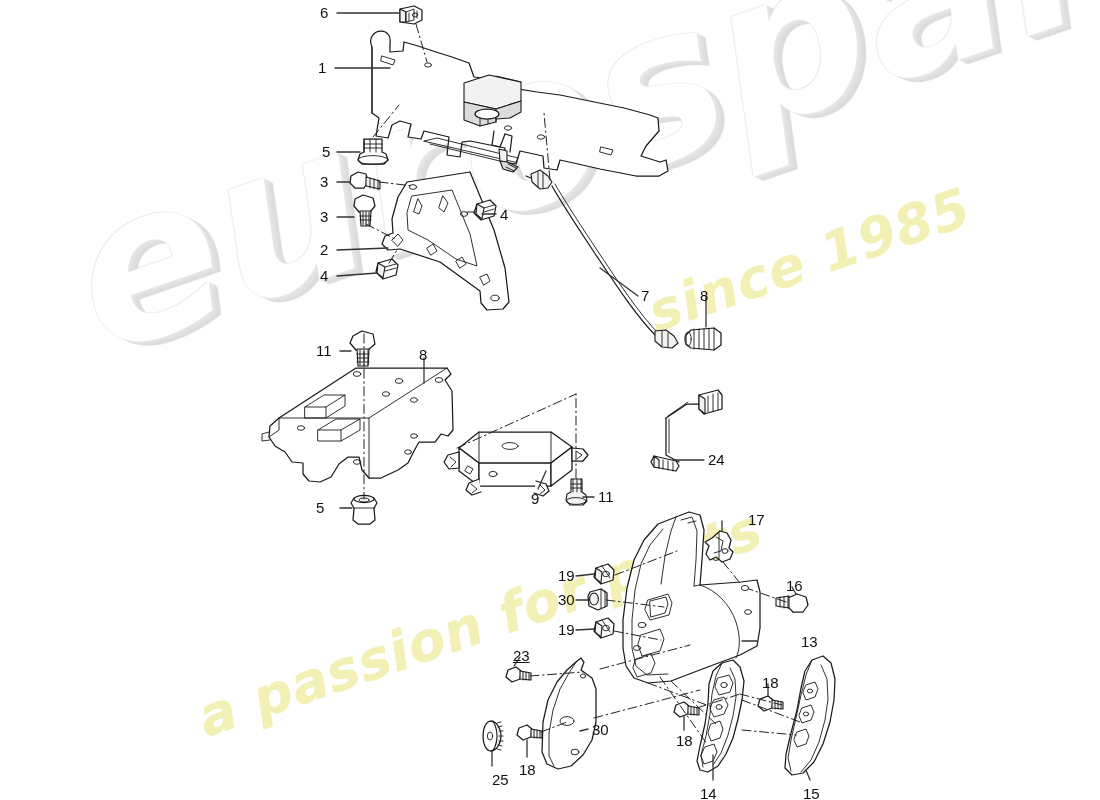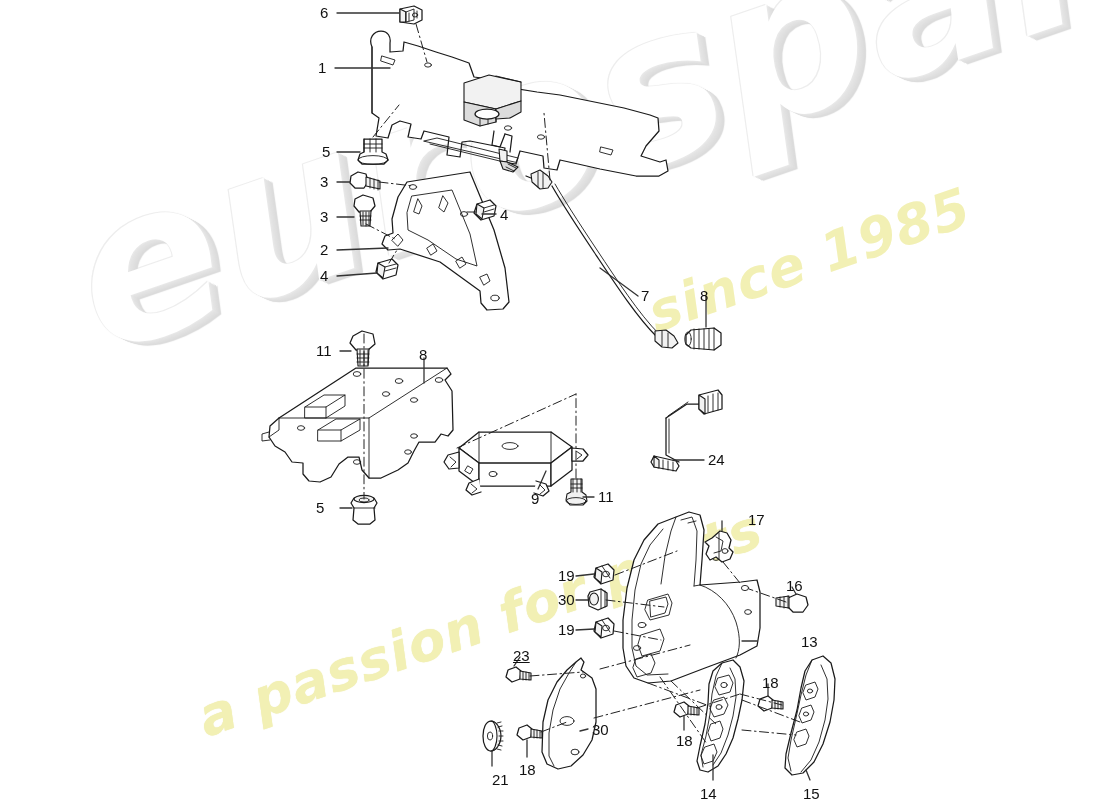--- a/index.html
+++ b/index.html
@@ -530,20 +530,20 @@
     <div class="callout" style="left:708px; top:452px;">24</div>
     <div class="callout" style="left:716px; top:512px;margin-left:32px;">17</div>
     <div class="callout" style="left:786px; top:578px;">16</div>
     <div class="callout" style="left:558px; top:568px;">19</div>
     <div class="callout" style="left:558px; top:592px;">30</div>
     <div class="callout" style="left:558px; top:622px;">19</div>
     <div class="callout" style="left:761px; top:634px;margin-left:40px;">13</div>
     <div class="callout" style="left:513px; top:648px;text-decoration:underline;">23</div>
     <div class="callout" style="left:592px; top:722px;">30</div>
     <div class="callout" style="left:519px; top:762px;">18</div>
-    <div class="callout" style="left:492px; top:772px;">21</div>
+    <div class="callout" style="left:492px; top:772px;">25</div>
     <div class="callout" style="left:676px; top:733px;">18</div>
     <div class="callout" style="left:762px; top:675px;">18</div>
     <div class="callout" style="left:700px; top:786px;">14</div>
     <div class="callout" style="left:803px; top:786px;">15</div>
   </div>
 
 </div>
 
 </body></html>

